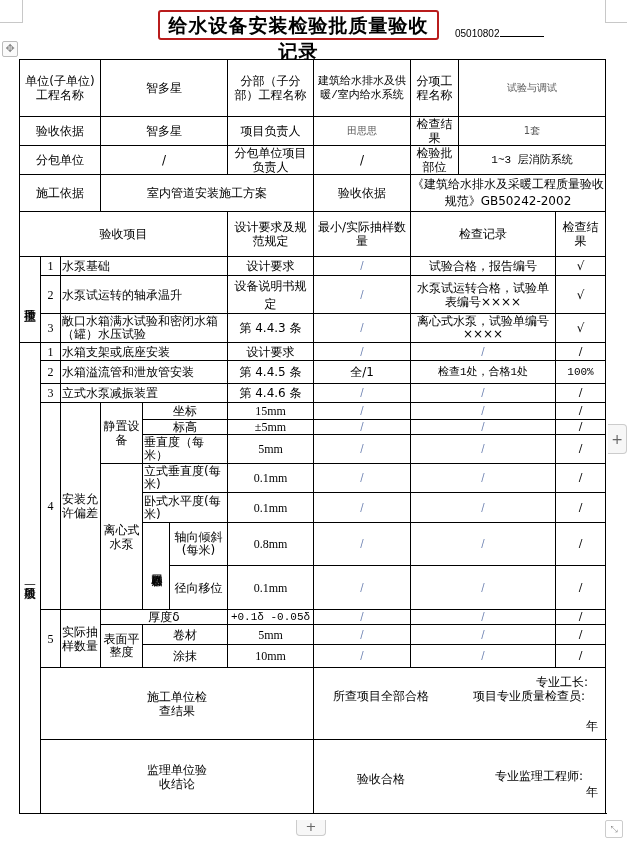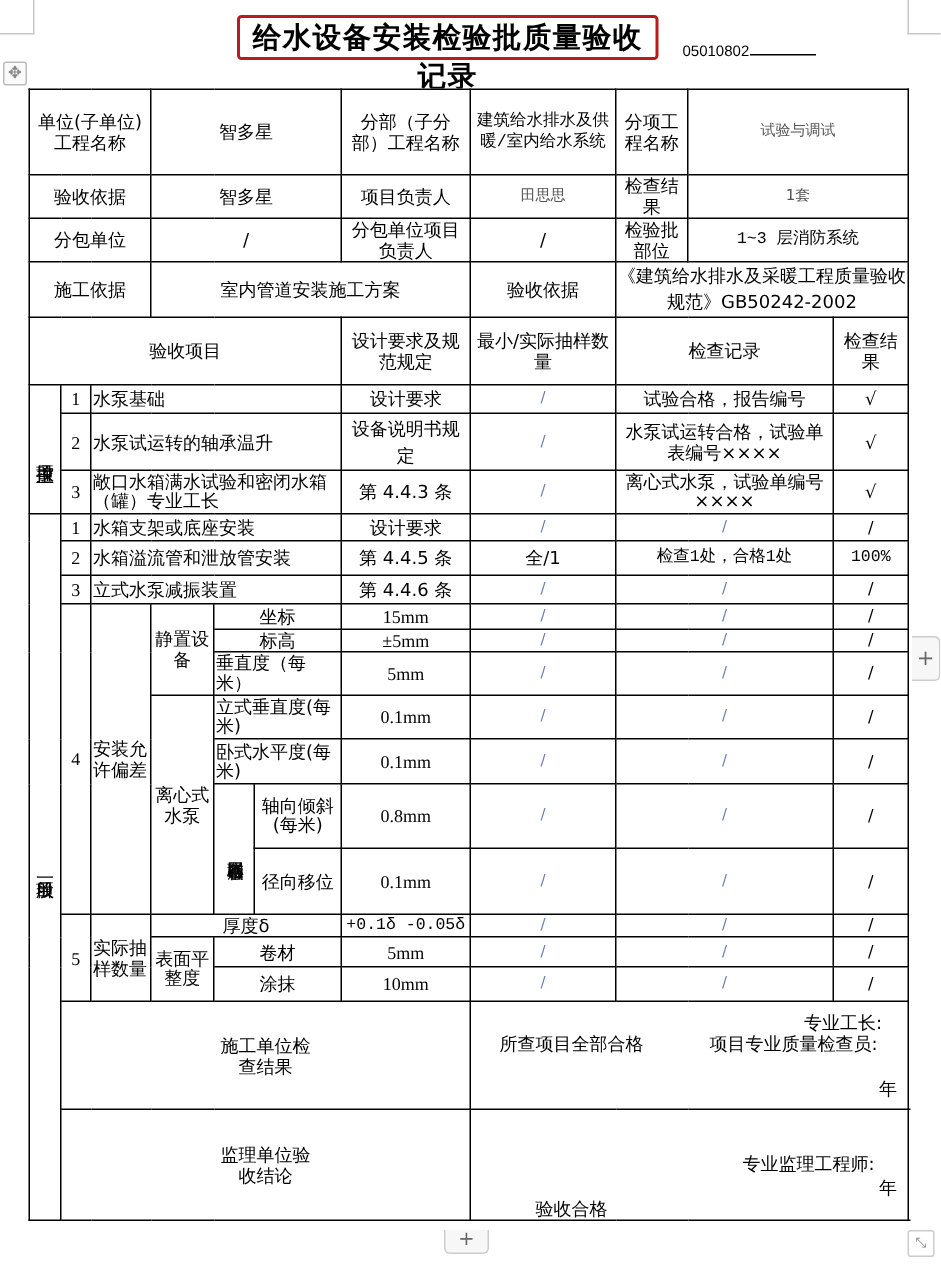--- a/index.html
+++ b/index.html
@@ -106,21 +106,21 @@
   <tr style="height:38px">
     <td class="serif" data-name="main-item-no">2</td>
     <td colspan="4" class="l" data-name="main-item-name">水泵试运转的轴承温升</td>
     <td style="line-height:18px" data-name="main-item-design">设备说明书规定</td>
     <td class="slash" data-name="main-item-sample">/</td>
     <td colspan="2" data-name="main-item-record">水泵试运转合格，试验单表编号××××</td>
     <td data-name="main-item-result">√</td>
   </tr>
   <tr style="height:29px">
     <td class="serif" data-name="main-item-no">3</td>
-    <td colspan="4" class="l" style="line-height:13px" data-name="main-item-name">敞口水箱满水试验和密闭水箱（罐）专业工长</td>
+    <td colspan="4" class="l" style="line-height:13px" data-name="main-item-name">敞口水箱满水试验和密闭水箱（罐）水压试验</td>
     <td data-name="main-item-design">第 4.4.3 条</td>
     <td class="slash" data-name="main-item-sample">/</td>
     <td colspan="2" style="line-height:13px" data-name="main-item-record">离心式水泵，试验单编号××××</td>
     <td data-name="main-item-result">√</td>
   </tr>
 
   <tr style="height:18px">
     <td rowspan="16" class="vert" data-name="general-label">一般项目</td>
     <td class="serif" data-name="general-item-no">1</td>
     <td colspan="4" class="l" data-name="general-item-name">水箱支架或底座安装</td>
@@ -241,21 +241,21 @@
       </div>
     </td>
   </tr>
 
   <tr style="height:73px">
     <td colspan="6" data-name="supervisor-check-label">
           <div style="width:60px;margin:0 auto;line-height:14px;" data-name="supervisor-check-label-text">监理单位验收结论</div>
         </td>
     <td colspan="5" class="sigblock" data-name="supervisor-check-cell">
       <div style="position:relative;height:73px;">
-        <span style="position:absolute;left:42px;top:32px;margin-top:27px;" data-name="supervisor-check-result">验收合格</span>
+        <span style="position:absolute;left:42px;top:32px;" data-name="supervisor-check-result">验收合格</span>
         <span style="position:absolute;left:180px;top:29px;" data-name="engineer-label">专业监理工程师:</span>
         <span style="position:absolute;left:271px;top:45px;" data-name="date-year">年</span>
 
       </div>
     </td>
   </tr>
 </tbody>
   </table>
 
 <div class="plus-right" data-name="add-column-button">+</div>

